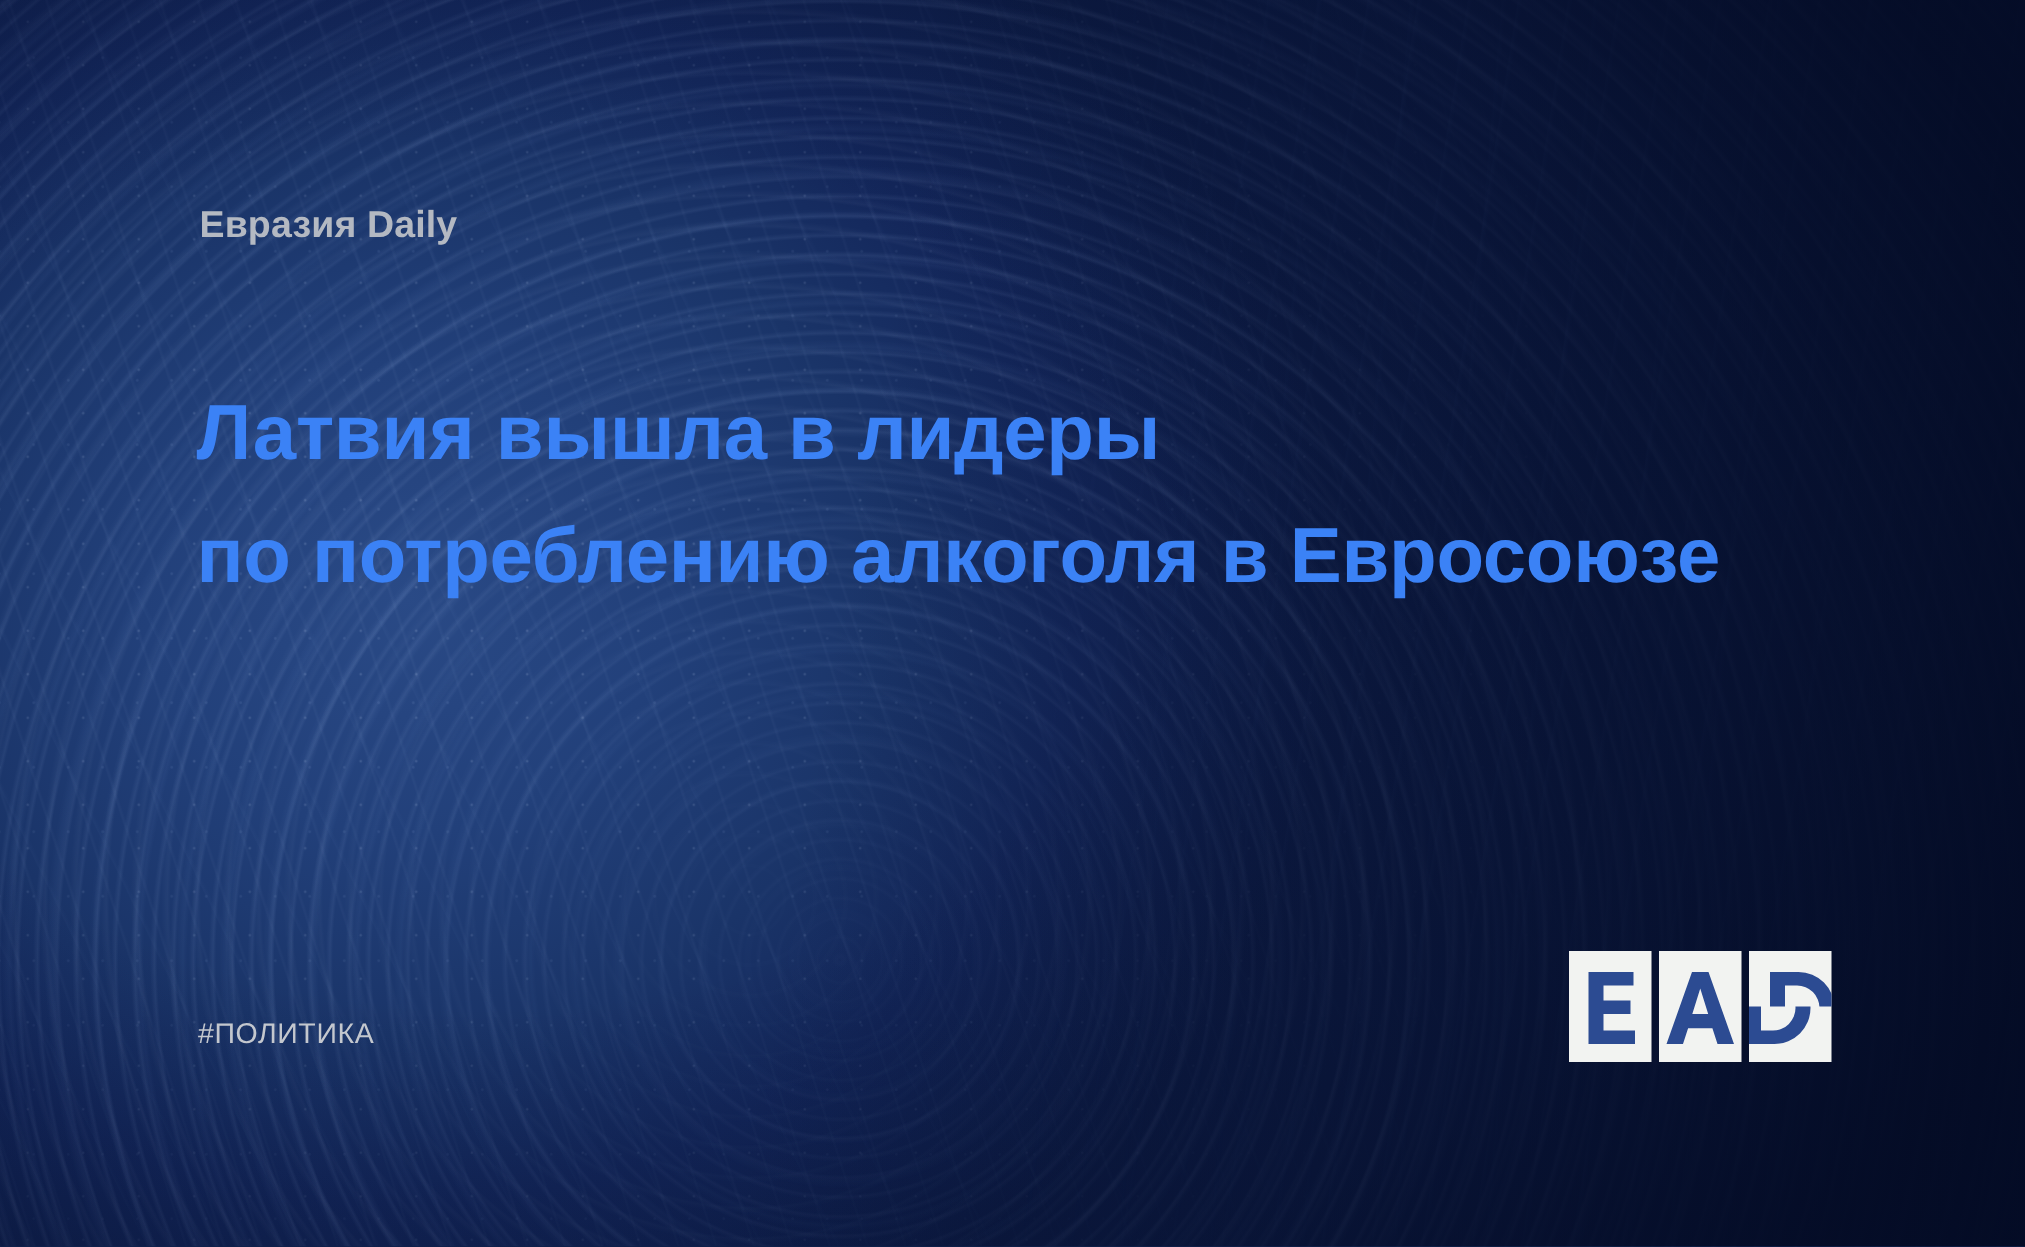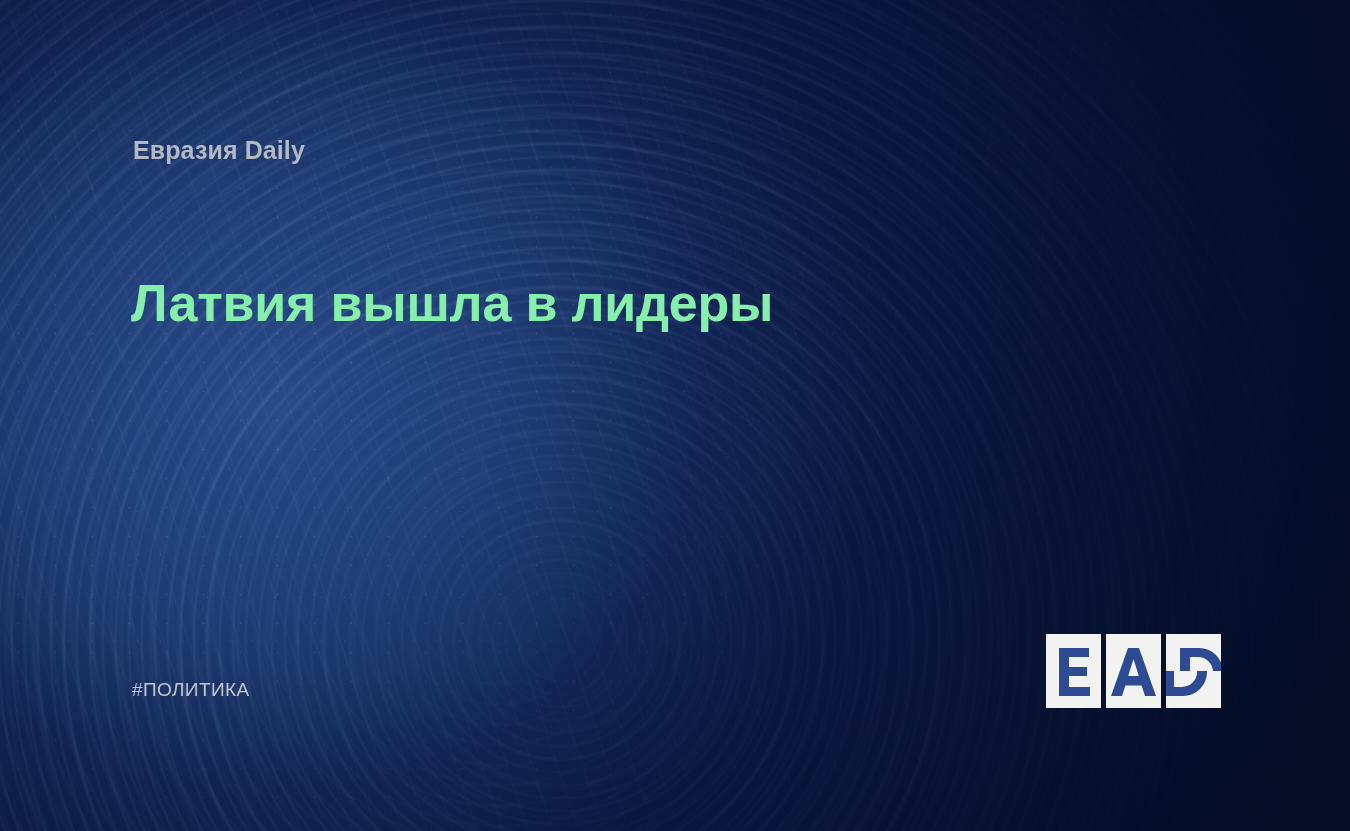--- a/index.html
+++ b/index.html
@@ -164,28 +164,28 @@
     font-weight: 700;
     letter-spacing: 0.1px;
     color: #b4b9c2;
     white-space: nowrap;
     text-align: right;
   }
 
   .headline {
     position: absolute;
     left: 131px;
-    top: 262px;
+    top: 248px;
     width: 1120px;
     margin: 0;
     font-size: 52px;
     font-weight: 700;
     line-height: 82px;
     letter-spacing: -0.2px;
-    color: #86efac;
+    color: #3b82f6;
   }
   .headline .line {
     display: block;
     white-space: nowrap;
   }
 
   .hashtag {
     position: absolute;
     left: 132px;
     top: 679px;
@@ -250,20 +250,21 @@
   <div class="grain"></div>
   <div class="bg-darken-right"></div>
   <div class="bg-darken-corners"></div>
 
   <div class="content">
 
     <div class="brand">Евразия Daily</div>
 
     <h1 class="headline">
       <span class="line">Латвия вышла в лидеры</span>
+      <span class="line">по потреблению алкоголя в Евросоюзе</span>
     </h1>
 
     <div class="hashtag">#ПОЛИТИКА</div>
 
     <div class="logo">
 
       <div class="logo-tile">
         <svg viewBox="0 0 55 74">
           <path class="logo-glyph" d="M13 14 h30 v9 H23 v10 h18 v9 H23 v11 h21 v9 H13 Z"></path>
         </svg>

